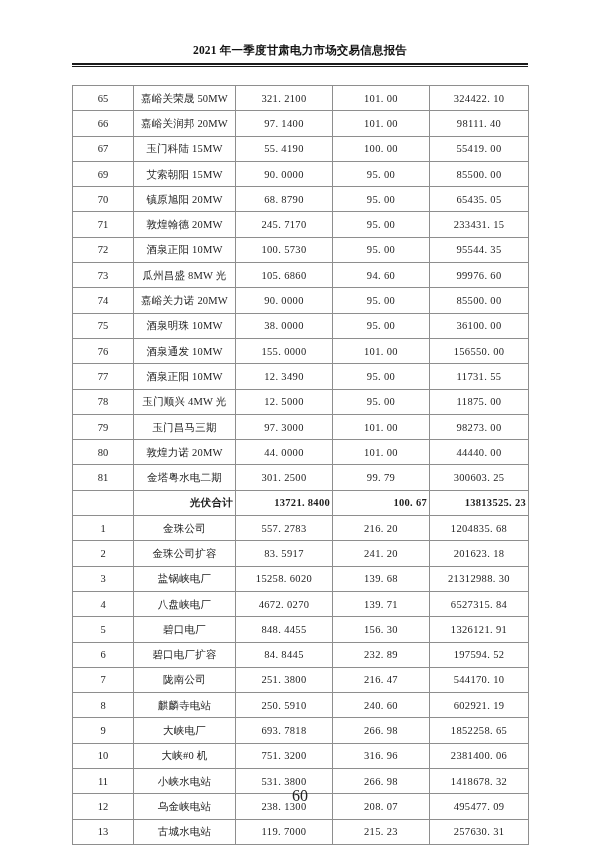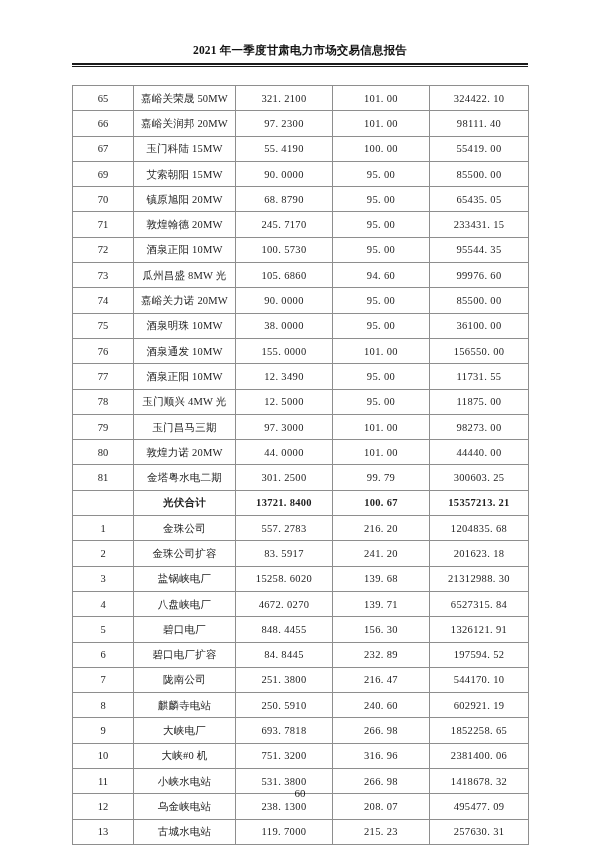--- a/index.html
+++ b/index.html
@@ -94,30 +94,31 @@
   col.c-price{ width: 97px; }
   col.c-amt  { width: 99px; }
 
   td.idx  { font-size: 10.5px; margin-left: 8px; }
   td.name { font-size: 10.5px; letter-spacing: .2px; }
   td.num  { font-size: 10.5px; letter-spacing: .35px; }
 
   tr.total-row td {
     font-weight: bold;
     letter-spacing: .3px;
+    text-align: right;
   }
 
   
   .page-number {
     position: absolute;
     left: 0;
     top: 787px;
     width: 600px;
     text-align: center;
-    font-size: 11px;
+    font-size: 16px;
     color: #232323;
   }
 </style>
 </head>
 <body>
 
 <div class="page">
 
   <div class="header-zone">
     <div class="header-title">2021 年一季度甘肃电力市场交易信息报告</div>
@@ -141,21 +142,21 @@
           <tr>
             <td class="idx">65</td>
             <td class="name">嘉峪关荣晟 50MW</td>
             <td class="num">321. 2100</td>
             <td class="num">101. 00</td>
             <td class="num">324422. 10</td>
           </tr>
           <tr>
             <td class="idx">66</td>
             <td class="name">嘉峪关润邦 20MW</td>
-            <td class="num">97. 2300</td>
+            <td class="num">97. 1400</td>
             <td class="num">101. 00</td>
             <td class="num">98111. 40</td>
           </tr>
           <tr>
             <td class="idx">67</td>
             <td class="name">玉门科陆 15MW</td>
             <td class="num">55. 4190</td>
             <td class="num">100. 00</td>
             <td class="num">55419. 00</td>
           </tr>
@@ -248,21 +249,21 @@
             <td class="name">金塔粤水电二期</td>
             <td class="num">301. 2500</td>
             <td class="num">99. 79</td>
             <td class="num">300603. 25</td>
           </tr>
           <tr class="total-row">
             <td class="idx"></td>
             <td class="name">光伏合计</td>
             <td class="num">13721. 8400</td>
             <td class="num">100. 67</td>
-            <td class="num">15357213. 21</td>
+            <td class="num">13813525. 23</td>
           </tr>
           <tr>
             <td class="idx">1</td>
             <td class="name">金珠公司</td>
             <td class="num">557. 2783</td>
             <td class="num">216. 20</td>
             <td class="num">1204835. 68</td>
           </tr>
           <tr>
             <td class="idx">2</td>

